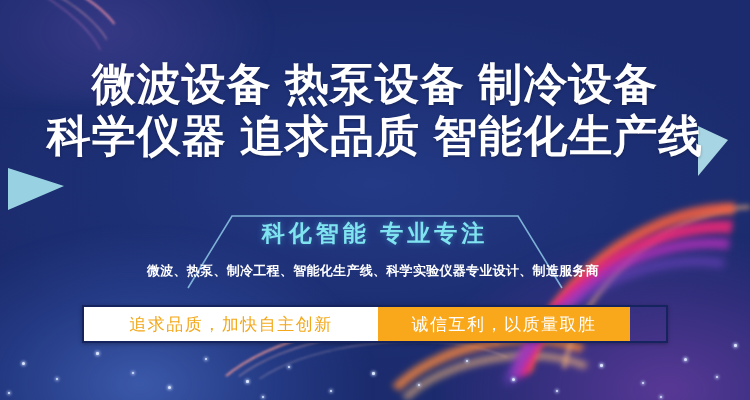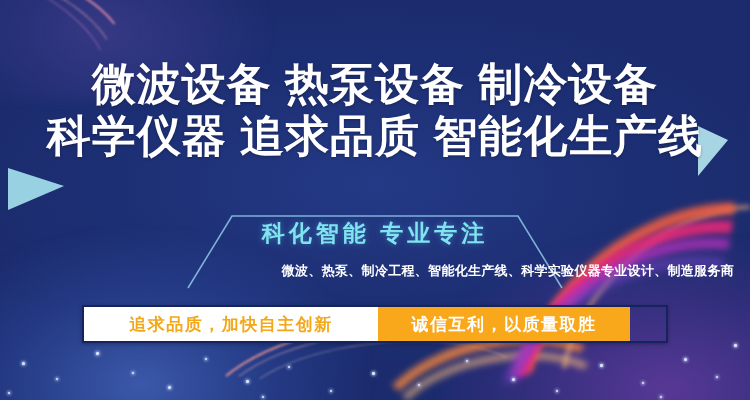--- a/index.html
+++ b/index.html
@@ -137,40 +137,40 @@
     position:absolute; left:0; right:0; top:218px;
     text-align:center; z-index:7;
     color:#7fe3f0;
     font-size:23px; font-weight:bold;
     letter-spacing:4px;
     white-space:nowrap;
     text-shadow:0 0 6px rgba(90,200,230,.45);
   }
 
   .desc {
-    position:absolute; left:0; right:16px; top:262px;
-    text-align:right; z-index:7;
+    position:absolute; left:0; right:4px; top:262px;
+    text-align:center; z-index:7;
     color:#ffffff;
     font-size:13px; font-weight:bold;
     letter-spacing:.3px;
     white-space:nowrap;
   }
 
   
   .pills {
     position:absolute; left:82px; top:305px;
     width:586px; height:38px;
     display:flex; z-index:8;
     border:2px solid #15235f;
     box-shadow:0 1px 4px rgba(0,0,0,.30);
   }
   .pill {
     flex:0 0 auto;
     display:flex; align-items:center; justify-content:center;
-    font-size:17px; font-weight:bold;
+    font-size:17px; font-weight:normal;
     letter-spacing:1.5px;
     white-space:nowrap;
   }
   .pill-left {
     width:294px;
     background:#ffffff;
     color:#f3a81a;
   }
   .pill-right {
     width:252px;

